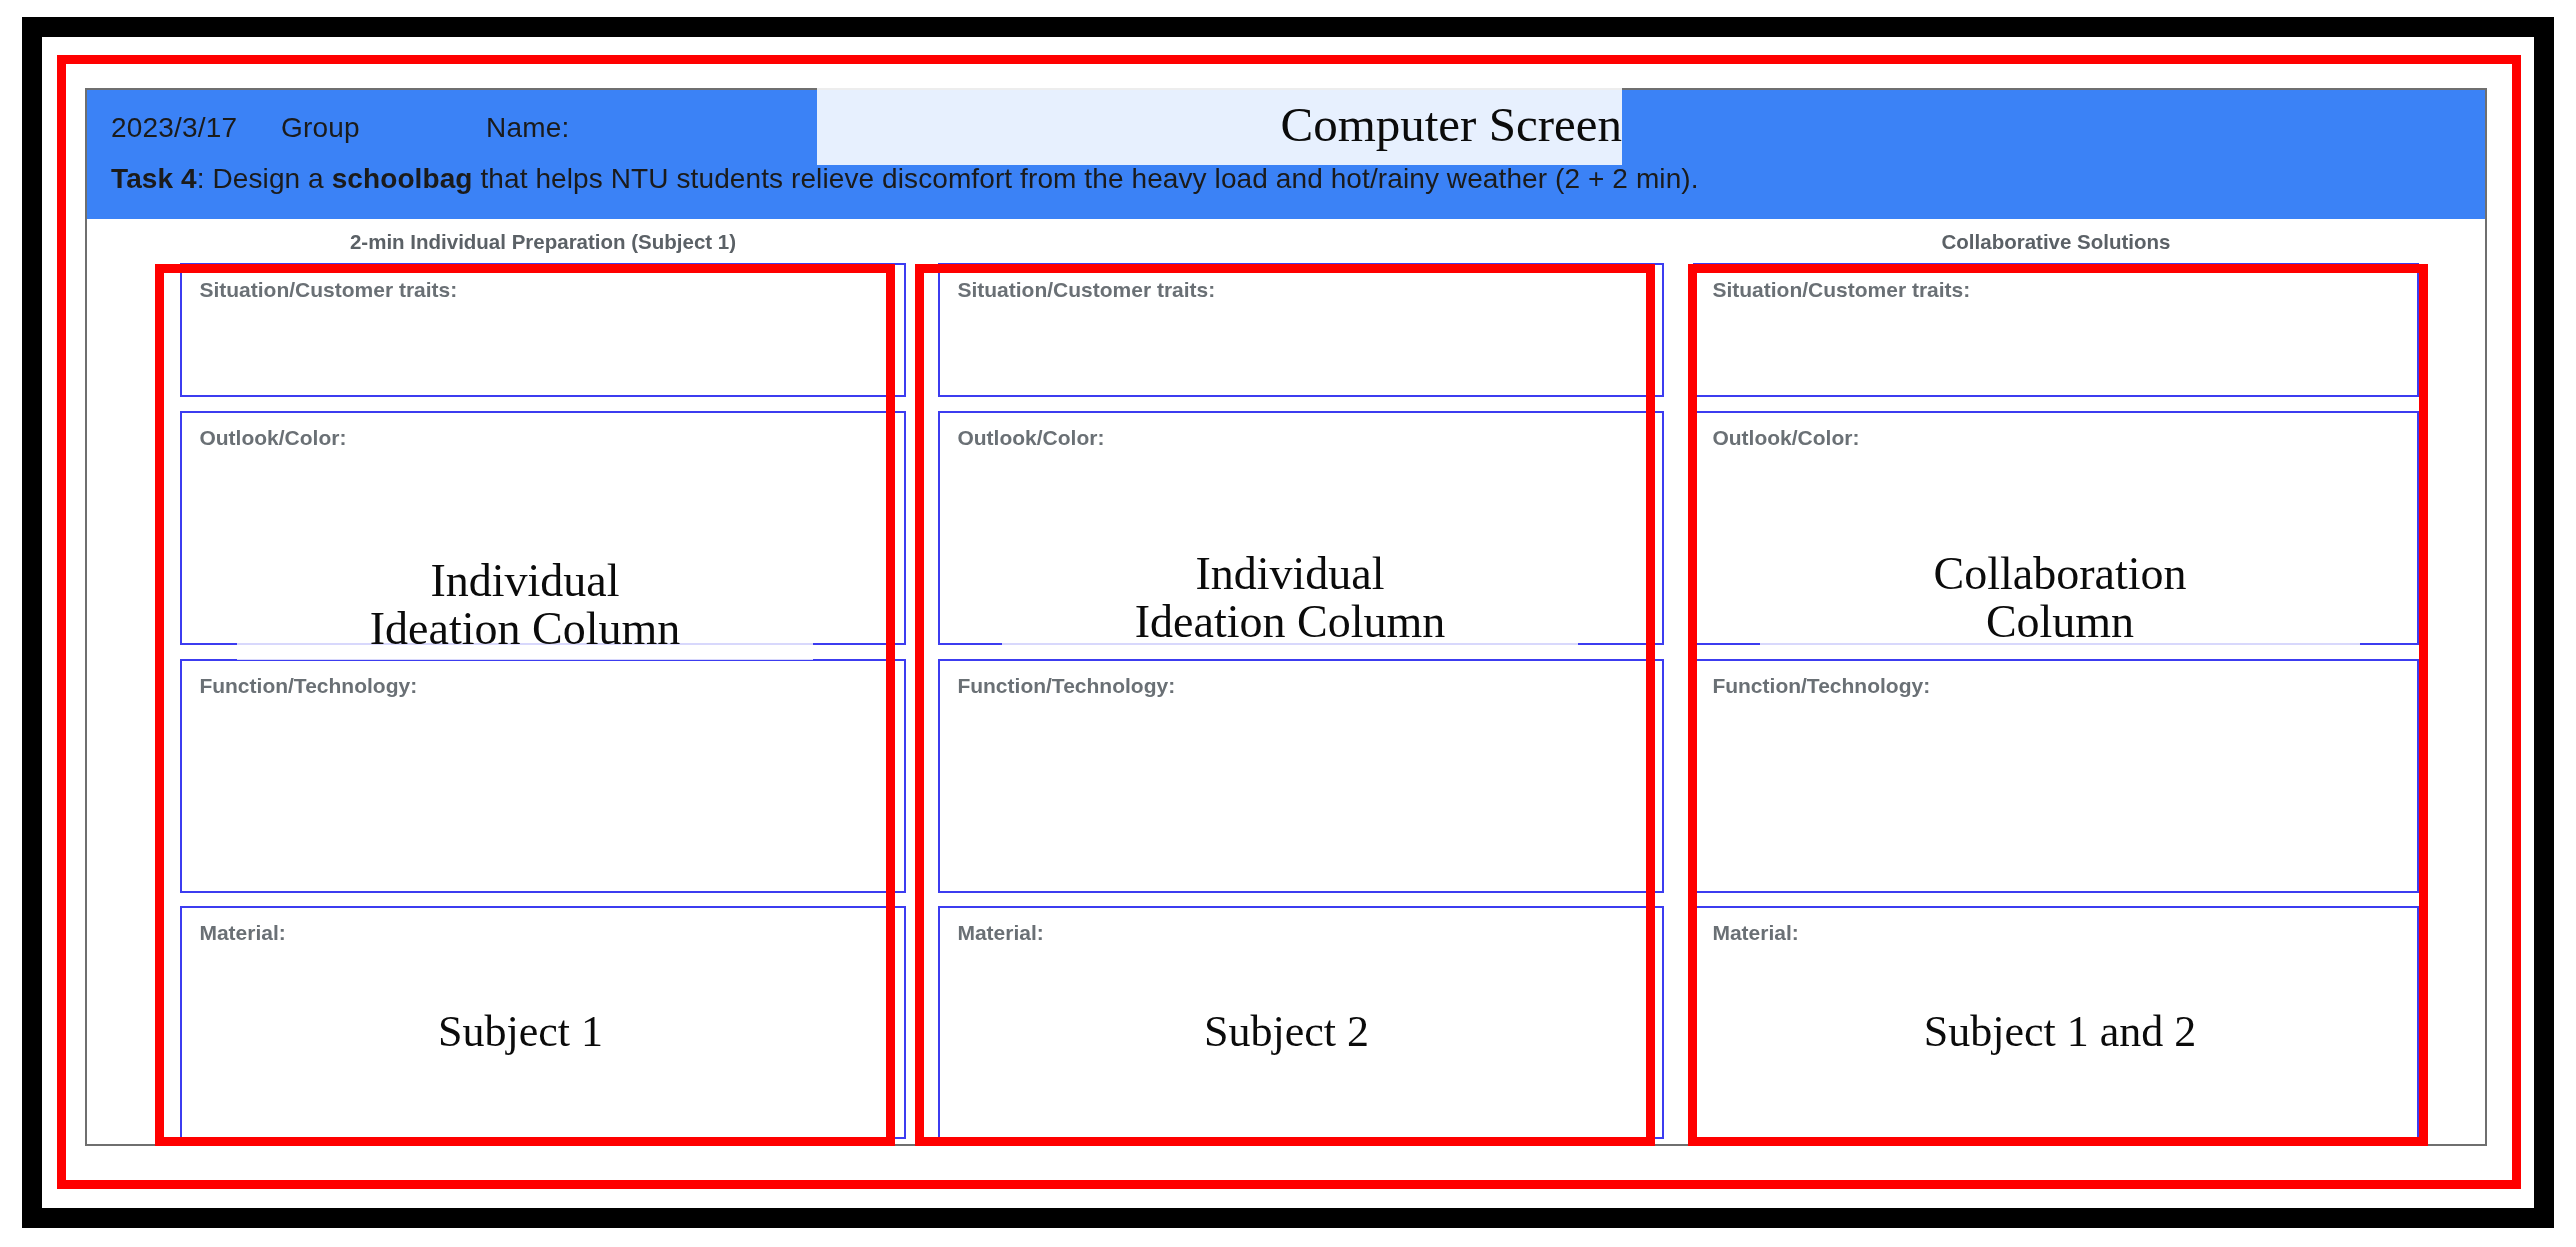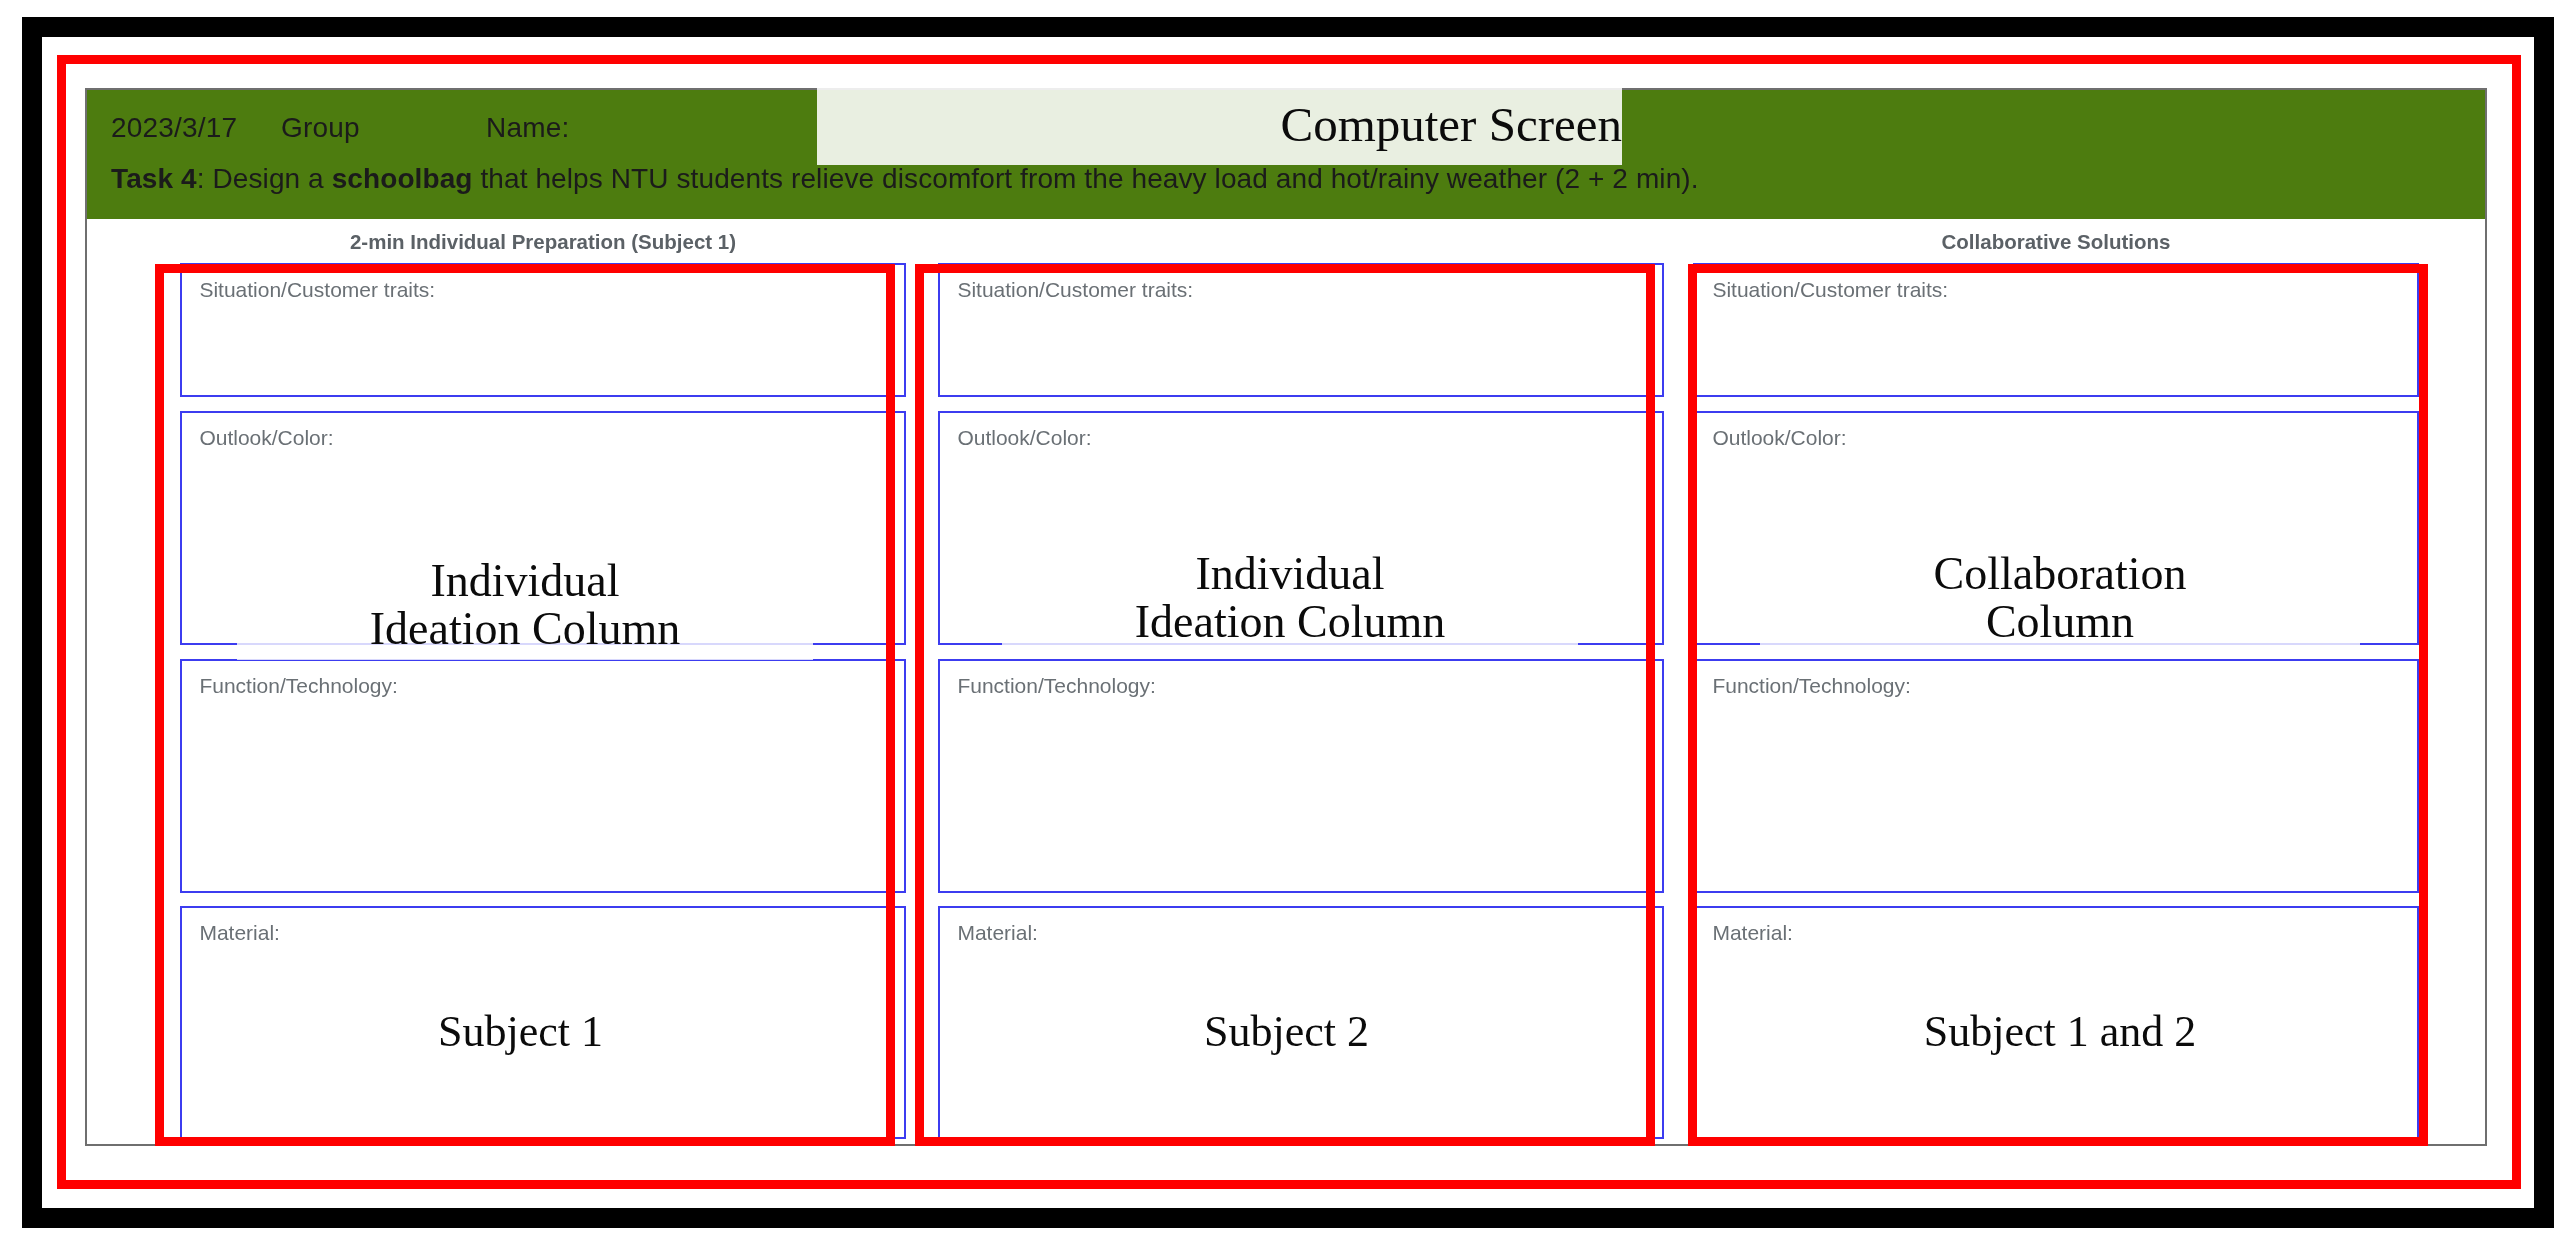--- a/index.html
+++ b/index.html
@@ -56,21 +56,21 @@
     overflow: hidden;
   }
 
   
   .doc-header {
     position: absolute;
     left: 0;
     top: 0;
     width: 100%;
     height: 129px;
-    background: #4d7c0f;
+    background: #3b82f6;
     box-sizing: border-box;
   }
   .hdr-line1 {
     position: absolute;
     left: 24px;
     top: 22px;
     font-size: 28px;
     color: #1b1b1b;
     white-space: nowrap;
     letter-spacing: 0.2px;
@@ -132,21 +132,21 @@
   .f0 { top: 44px;  height: 134px; }
   .f1 { top: 192px; height: 234px; }
   .f2 { top: 440px; height: 234px; }
   .f3 { top: 687px; height: 233px; }
 
   .field-label {
     position: absolute;
     left: 17.4px;
     top: 12.6px;
     font-size: 21px;
-    font-weight: normal;
+    font-weight: bold;
     color: #6a7075;
     white-space: nowrap;
   }
 
   
   .red-col {
     position: absolute;
     top: 264px;
     height: 882px;
     border: 9.5px solid #ff0000;

